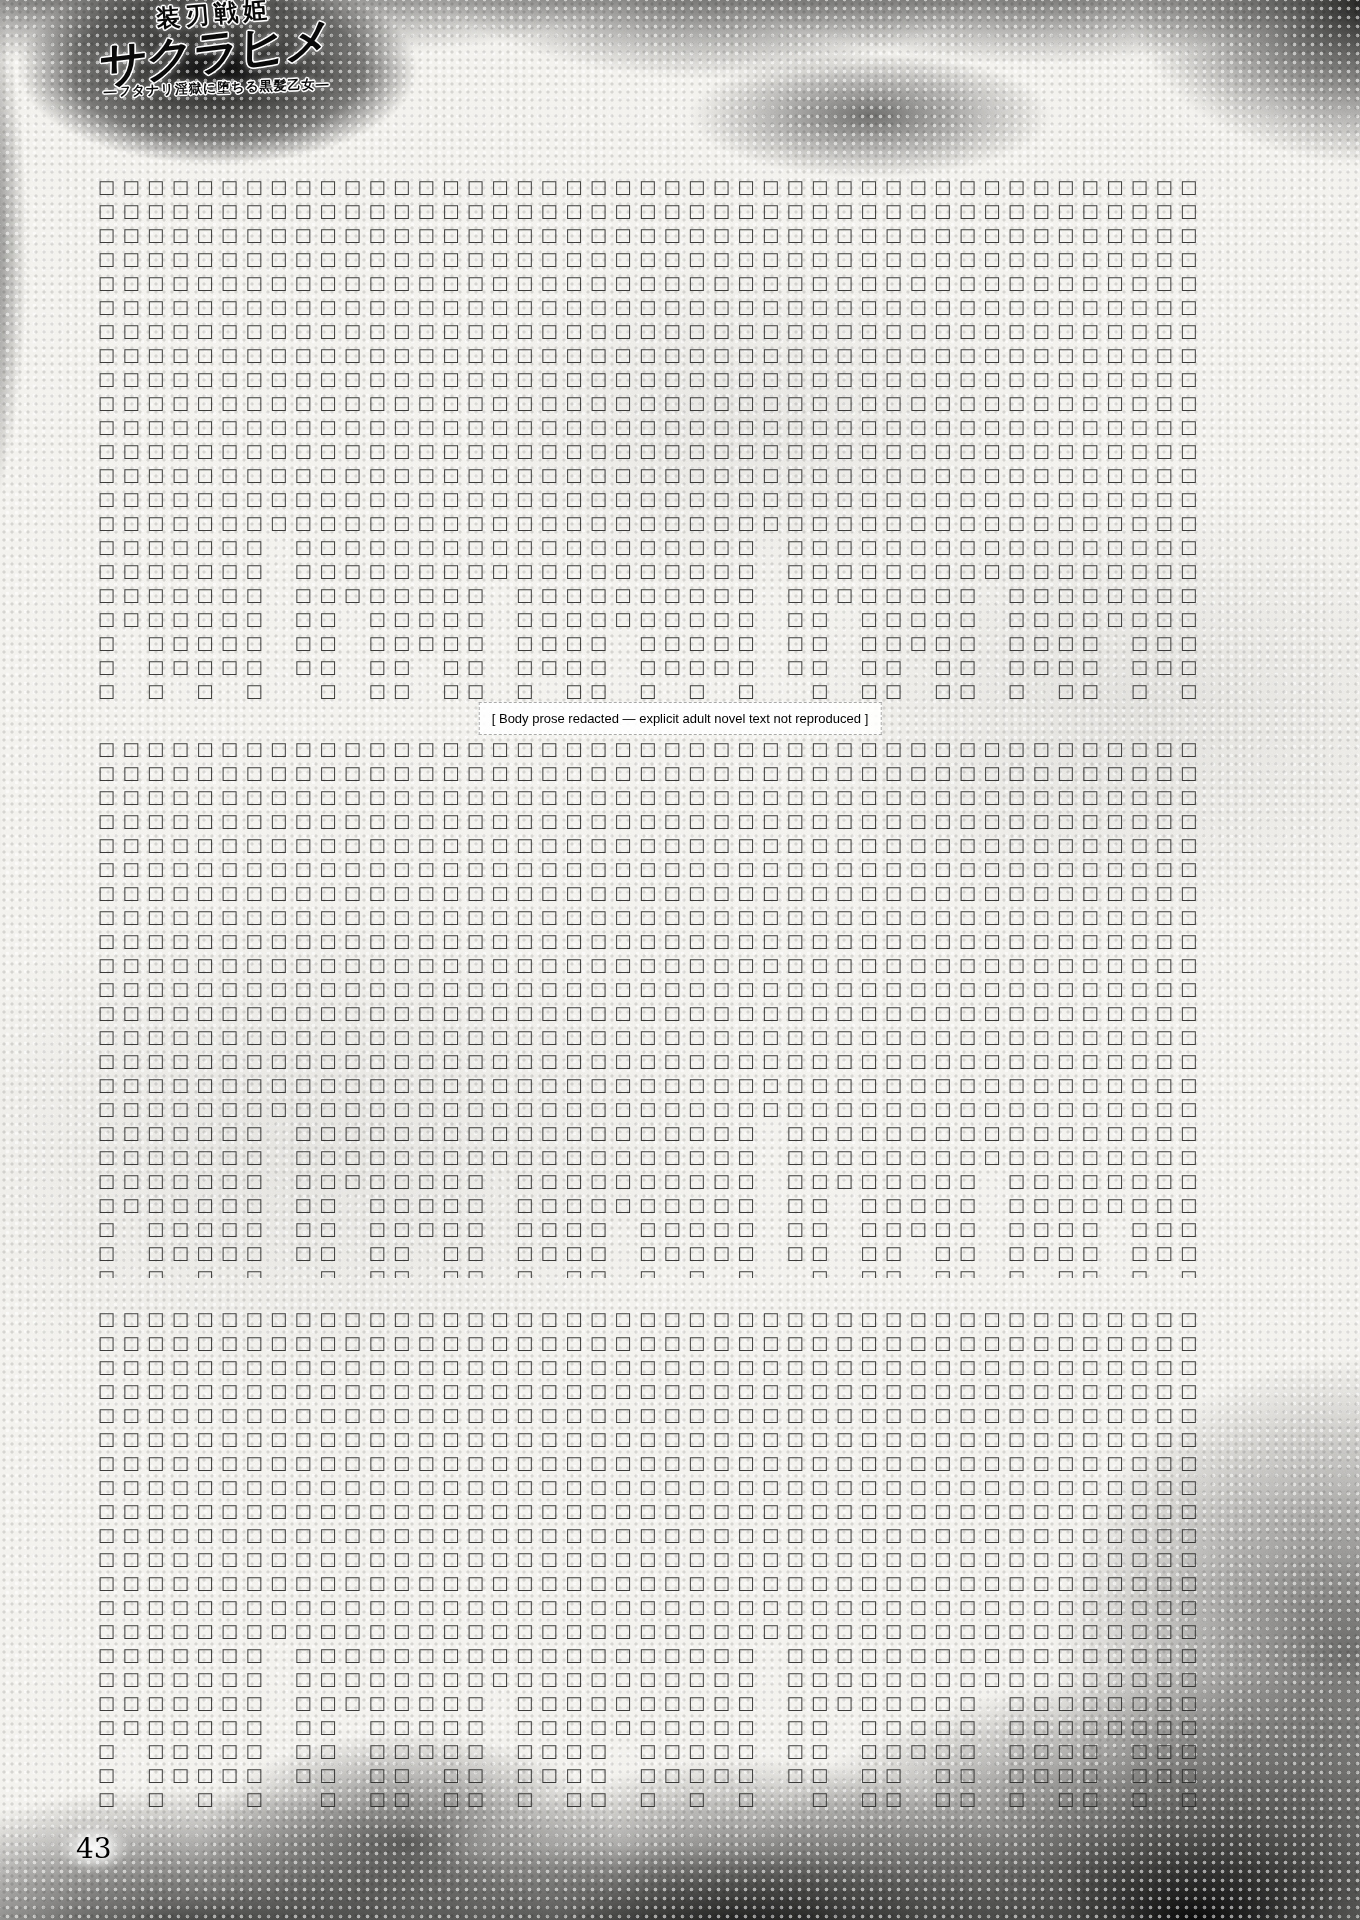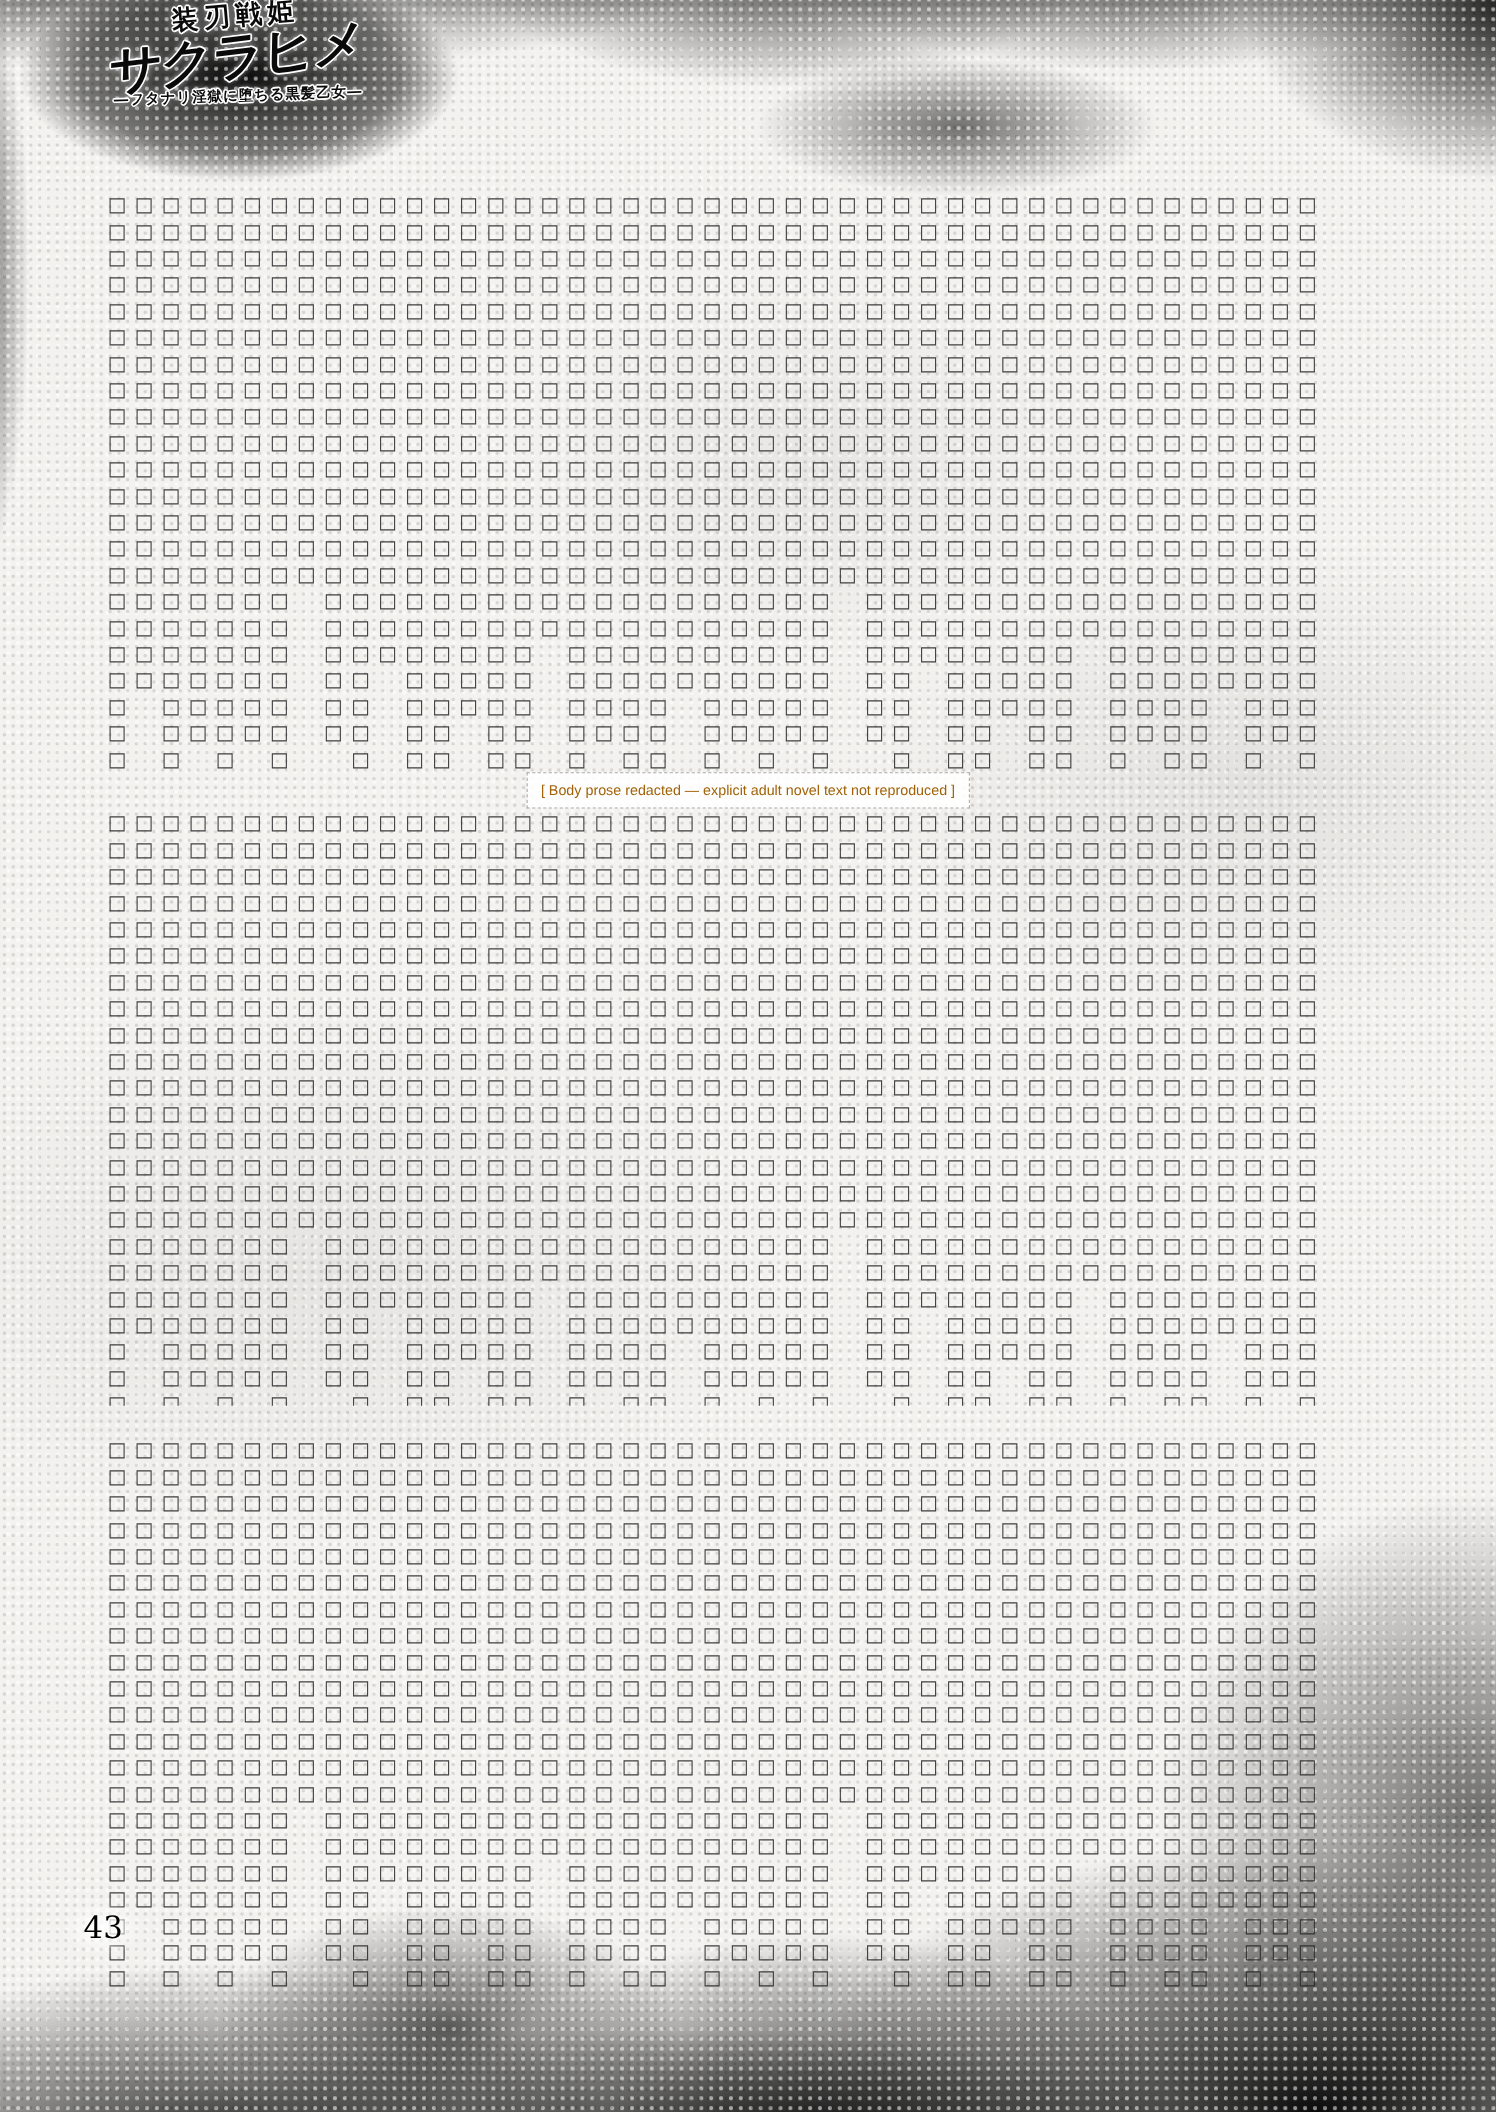--- a/index.html
+++ b/index.html
@@ -81,30 +81,30 @@
     color: #2a2a2a;
     opacity: .9;
   }
   .band-1 { top: 176px;  height: 528px; }
   .band-2 { top: 738px;  height: 540px; }
   .band-3 { top: 1308px; height: 502px; }
 
   .redaction-notice {
     position: absolute; top: 702px; left: 50%; transform: translateX(-50%);
     font-family: "Liberation Sans", sans-serif;
-    font-size: 13px; color: #a16207;
+    font-size: 13px; color: #000000;
     background: rgba(255,255,255,.9);
     border: 1px dashed #aaa;
     padding: 8px 12px;
     white-space: nowrap;
   }
 
   
   .page-number {
-    position: absolute; left: 58px; top: 1728px;
+    position: absolute; left: 58px; top: 1824px;
     font-size: 28px; color: #000;
     padding: 8px 18px;
     background: radial-gradient(closest-side, rgba(255,255,255,.95), rgba(255,255,255,0));
     text-shadow: 0 0 6px #fff, 0 0 10px #fff;
   }
 </style>
 </head>
 <body>
 
 <div class="page">

